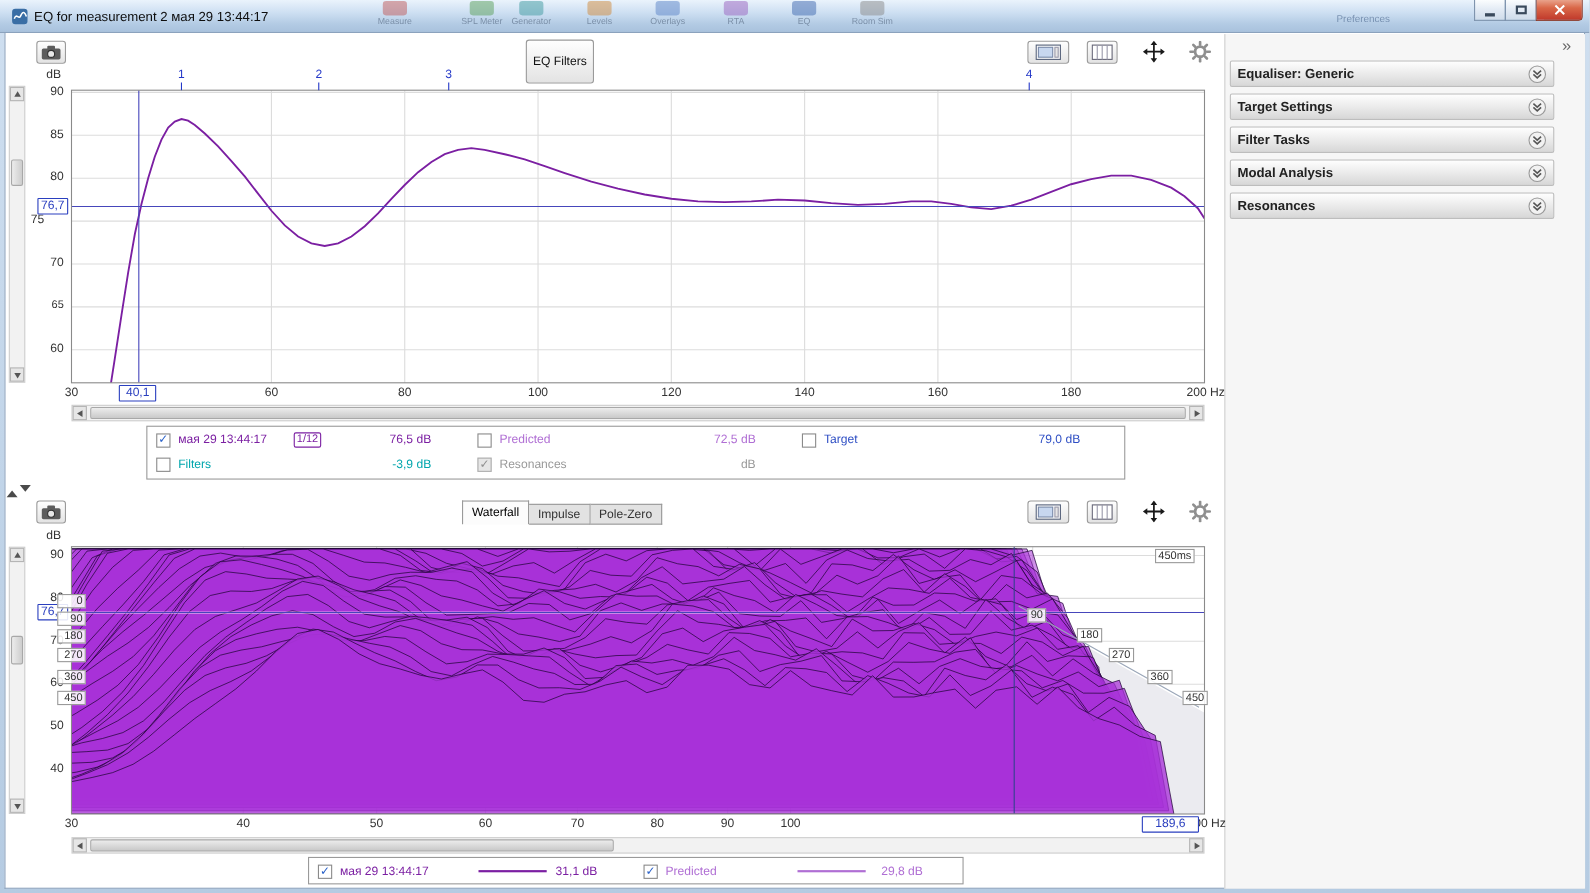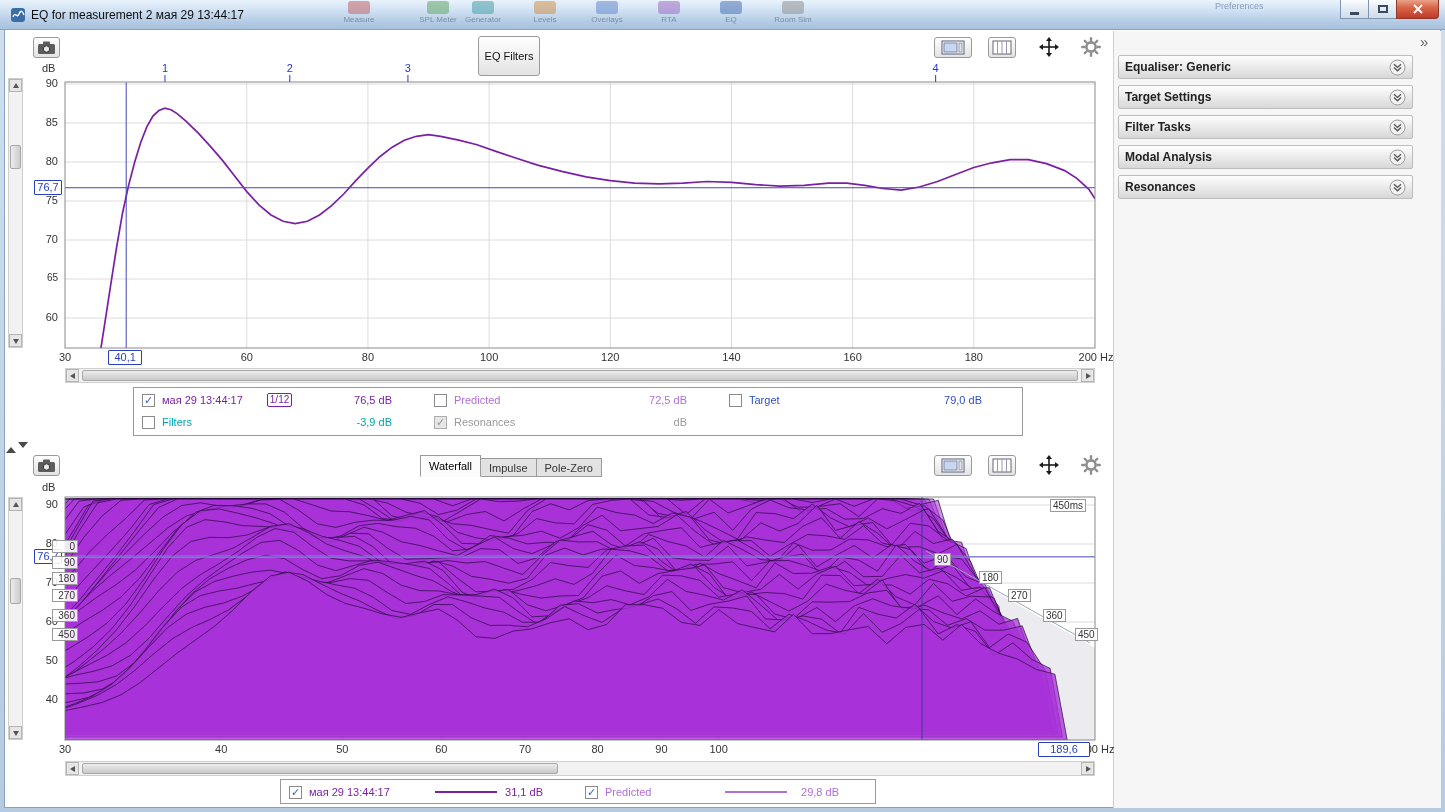--- a/index.html
+++ b/index.html
@@ -88,21 +88,21 @@
         </div>
         <div class="ghost-item ghost" style="left: 702px;">
           <span class="ghost-block" style="background: rgb(64, 105, 176);"></span>
           <span class="ghost-label">EQ</span>
         </div>
         <div class="ghost-item ghost" style="left: 764px;">
           <span class="ghost-block" style="background: rgb(138, 138, 138);"></span>
           <span class="ghost-label">Room Sim</span>
         </div>
       </div>
-    <span class="ghost abs" style="left:1215px;top:1px;font-size:9px;color:#33507a">Preferences</span>
+    <span class="ghost abs" style="left:1215px;top:12px;font-size:9px;color:#33507a">Preferences</span>
     <div class="winbtns">
       <div class="winbtn">
           <span class="glyph-min"></span>
         </div>
       <div class="winbtn">
           <span class="glyph-max"></span>
         </div>
       <div class="winbtn close">
         <svg width="10" height="10">
             <path d="M1 1 L9 9 M9 1 L1 9" stroke="#fff" stroke-width="1.8"></path>
@@ -387,21 +387,21 @@
       <line x1="407.92941176470583" x2="407.92941176470583" y1="75" y2="82" stroke="#2438c8"></line>
       <line x1="935.6529411764704" x2="935.6529411764704" y1="75" y2="82" stroke="#2438c8"></line>
     </svg>
     <span style="position: absolute; left: 154.971px; top: 62px; width: 20px; text-align: center; font-size: 11px; color: rgb(36, 56, 200);">1</span>
     <span style="position: absolute; left: 279.782px; top: 62px; width: 20px; text-align: center; font-size: 11px; color: rgb(36, 56, 200);">2</span>
     <span style="position: absolute; left: 397.929px; top: 62px; width: 20px; text-align: center; font-size: 11px; color: rgb(36, 56, 200);">3</span>
     <span style="position: absolute; left: 925.653px; top: 62px; width: 20px; text-align: center; font-size: 11px; color: rgb(36, 56, 200);">4</span>
     <span style="position: absolute; left: 28px; top: 77px; width: 30px; text-align: right; font-size: 11px; color: rgb(51, 51, 51);">90</span>
     <span style="position: absolute; left: 28px; top: 116px; width: 30px; text-align: right; font-size: 11px; color: rgb(51, 51, 51);">85</span>
     <span style="position: absolute; left: 28px; top: 155px; width: 30px; text-align: right; font-size: 11px; color: rgb(51, 51, 51);">80</span>
-    <span style="position: absolute; left: 28px; top: 194px; width: 30px; text-align: right; font-size: 11px; color: rgb(51, 51, 51);">75</span>
+    <span style="position: absolute; left: 28px; top: 194px; width: 30px; font-size: 11px; color: rgb(51, 51, 51);">75</span>
     <span style="position: absolute; left: 28px; top: 233px; width: 30px; text-align: right; font-size: 11px; color: rgb(51, 51, 51);">70</span>
     <span style="position: absolute; left: 28px; top: 272px; width: 30px; text-align: right; font-size: 10px; color: rgb(51, 51, 51);">65</span>
     <span style="position: absolute; left: 28px; top: 311px; width: 30px; text-align: right; font-size: 11px; color: rgb(51, 51, 51);">60</span>
     <span style="position: absolute; left: 45px; top: 351px; width: 40px; text-align: center; font-size: 11px; color: rgb(51, 51, 51);">30</span>
     <span style="position: absolute; left: 226.765px; top: 351px; width: 40px; text-align: center; font-size: 11px; color: rgb(51, 51, 51);">60</span>
     <span style="position: absolute; left: 347.941px; top: 351px; width: 40px; text-align: center; font-size: 11px; color: rgb(51, 51, 51);">80</span>
     <span style="position: absolute; left: 469.118px; top: 351px; width: 40px; text-align: center; font-size: 11px; color: rgb(51, 51, 51);">100</span>
     <span style="position: absolute; left: 590.294px; top: 351px; width: 40px; text-align: center; font-size: 11px; color: rgb(51, 51, 51);">120</span>
     <span style="position: absolute; left: 711.471px; top: 351px; width: 40px; text-align: center; font-size: 11px; color: rgb(51, 51, 51);">140</span>
     <span style="position: absolute; left: 832.647px; top: 351px; width: 40px; text-align: center; font-size: 11px; color: rgb(51, 51, 51);">160</span>

